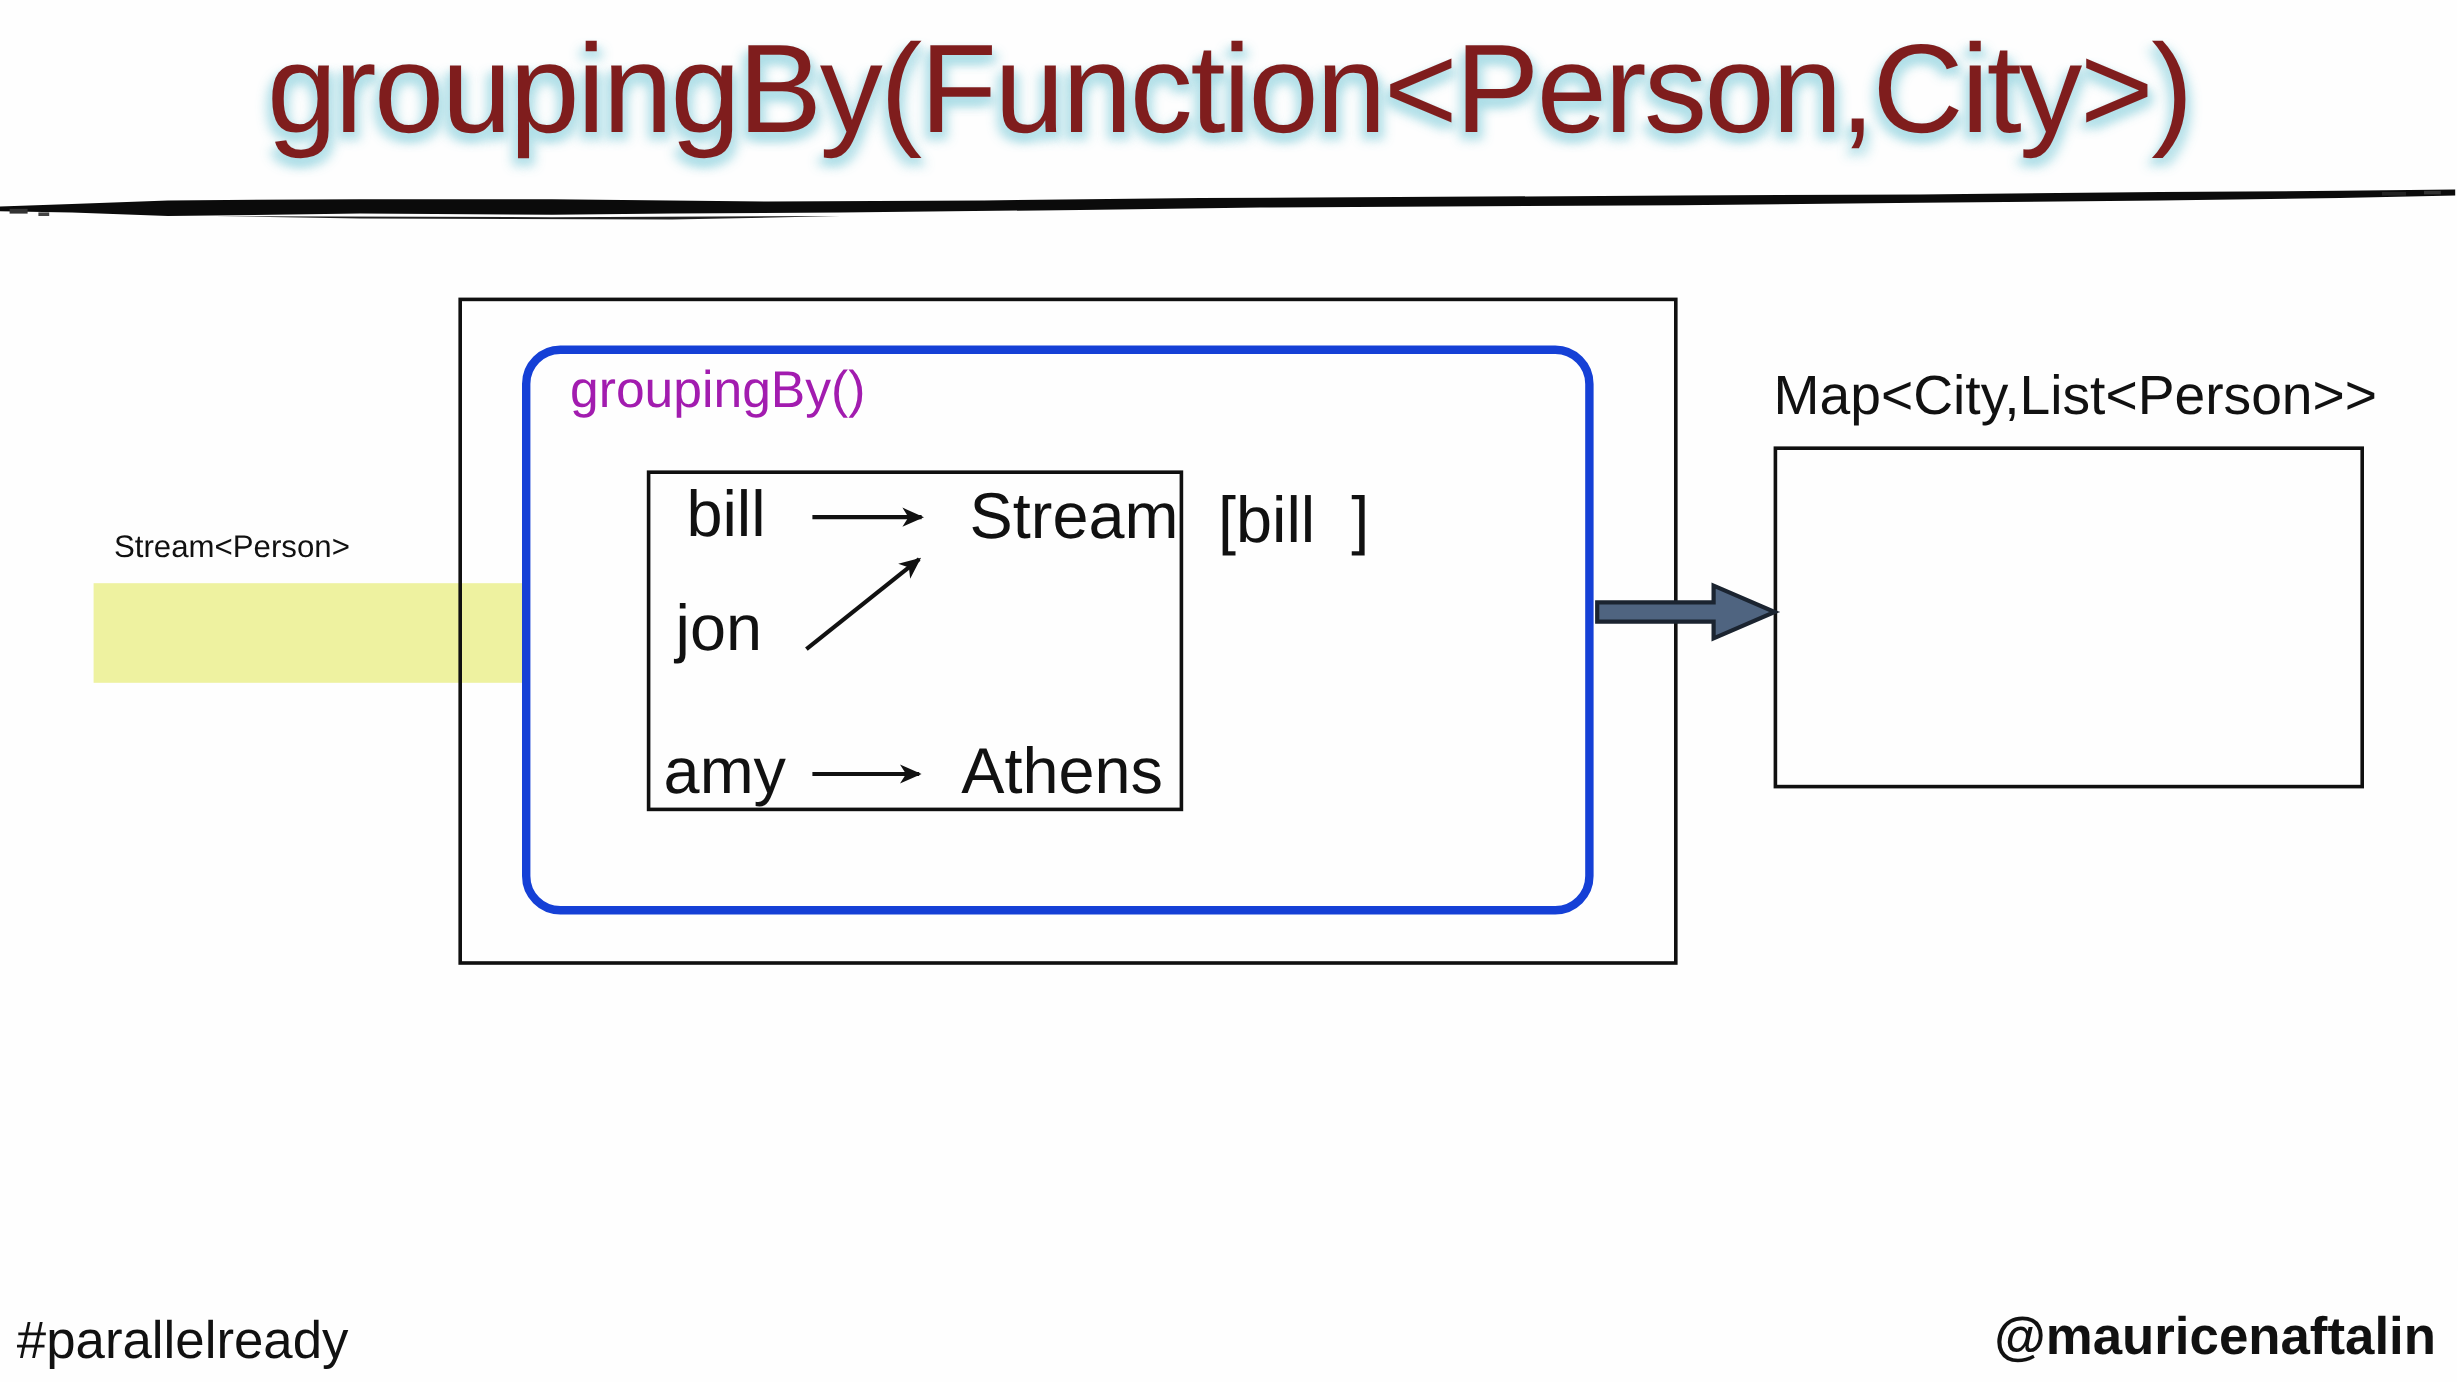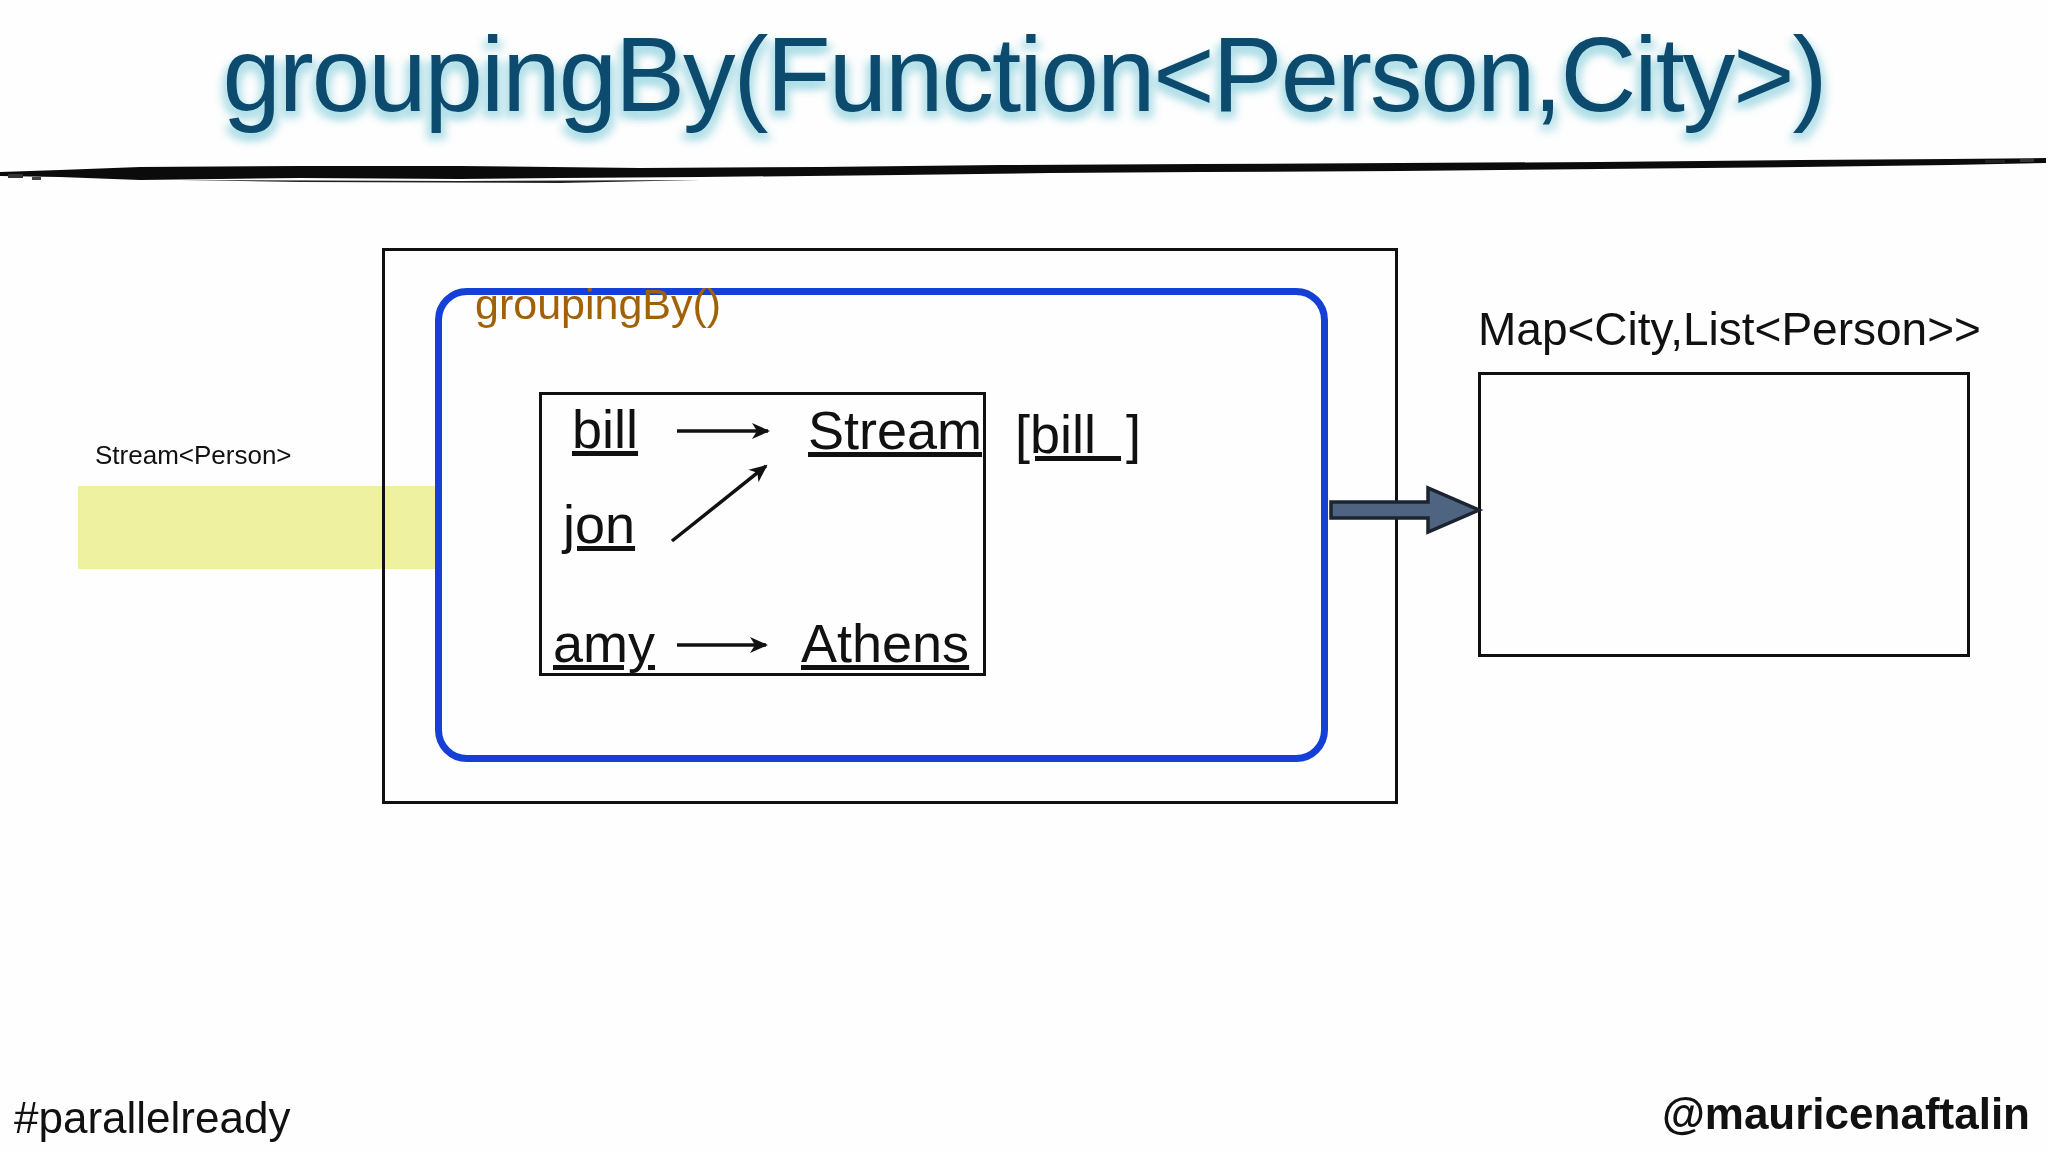--- a/index.html
+++ b/index.html
@@ -16,21 +16,21 @@
   .title {
     position: absolute;
     left: 0; top: 22px;
     width: 2048px;
     margin: 0;
     text-align: center;
     font-size: 105px;
     font-weight: 500;
     letter-spacing: -2px;
     line-height: 1.0;
-    color: #0c4a6e;
+    color: #7f1d1d;
     text-shadow:
       -5px 7px 9px rgba(168, 220, 229, 0.85),
        5px 7px 9px rgba(168, 220, 229, 0.85),
        0px 4px 6px rgba(195, 232, 240, 0.9);
     white-space: nowrap;
     z-index: 4;
   }
   
   .overlay {
     position: absolute;
@@ -70,24 +70,24 @@
     left: 435px; top: 288px;
     width: 893px; height: 474px;
     border: 7px solid #1540d6;
     border-radius: 32px;
     box-sizing: border-box;
     background: transparent;
     z-index: 2;
   }
   .grouping-label {
     position: absolute;
-    left: 475px; top: 283px;
+    left: 475px; top: 304px;
     font-size: 43px;
     line-height: 1.0;
-    color: #a16207;
+    color: #a21caf;
     z-index: 4;
     white-space: nowrap;
   }
   .fn-box {
     position: absolute;
     left: 539px; top: 392px;
     width: 447px; height: 284px;
     border: 3px solid #101010;
     box-sizing: border-box;
     background: transparent;
@@ -112,21 +112,20 @@
     z-index: 4;
     white-space: nowrap;
   }
   
   .cell {
     position: absolute;
     font-size: 54px;
     line-height: 1.0;
     z-index: 4;
     white-space: pre;
-    text-decoration: underline;
   }
   .cell-bill    { left: 572px;  top: 402px; }
   .cell-london  { left: 808px;  top: 403px; }
   .cell-jon     { left: 563px;  top: 497px; }
   .cell-amy     { left: 553px;  top: 616px; }
   .cell-athens  { left: 801px;  top: 616px; }
   .cell-partial { left: 1015px; top: 407px; }
   
   .footer-left {
     position: absolute;

